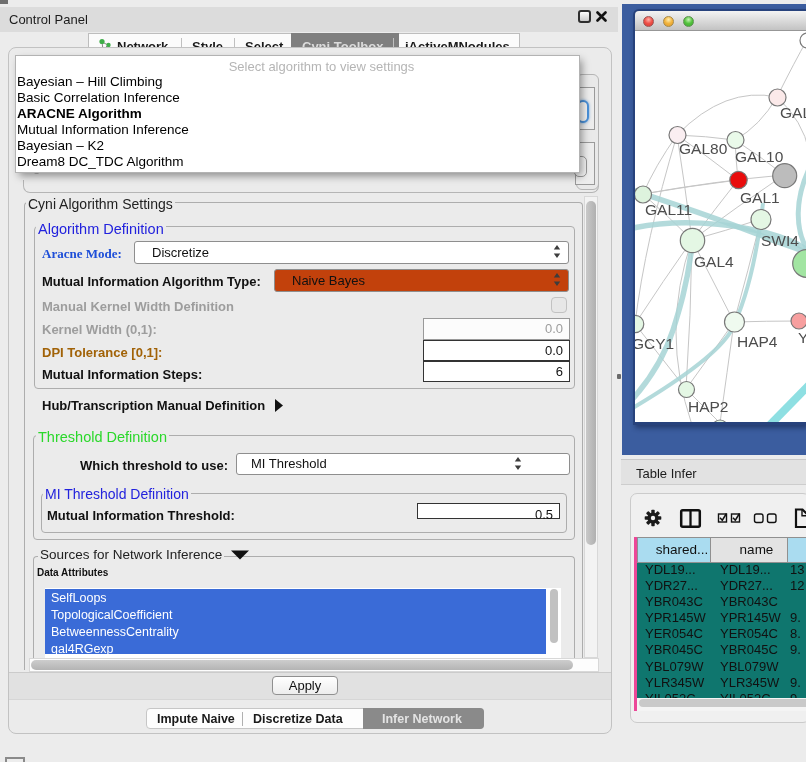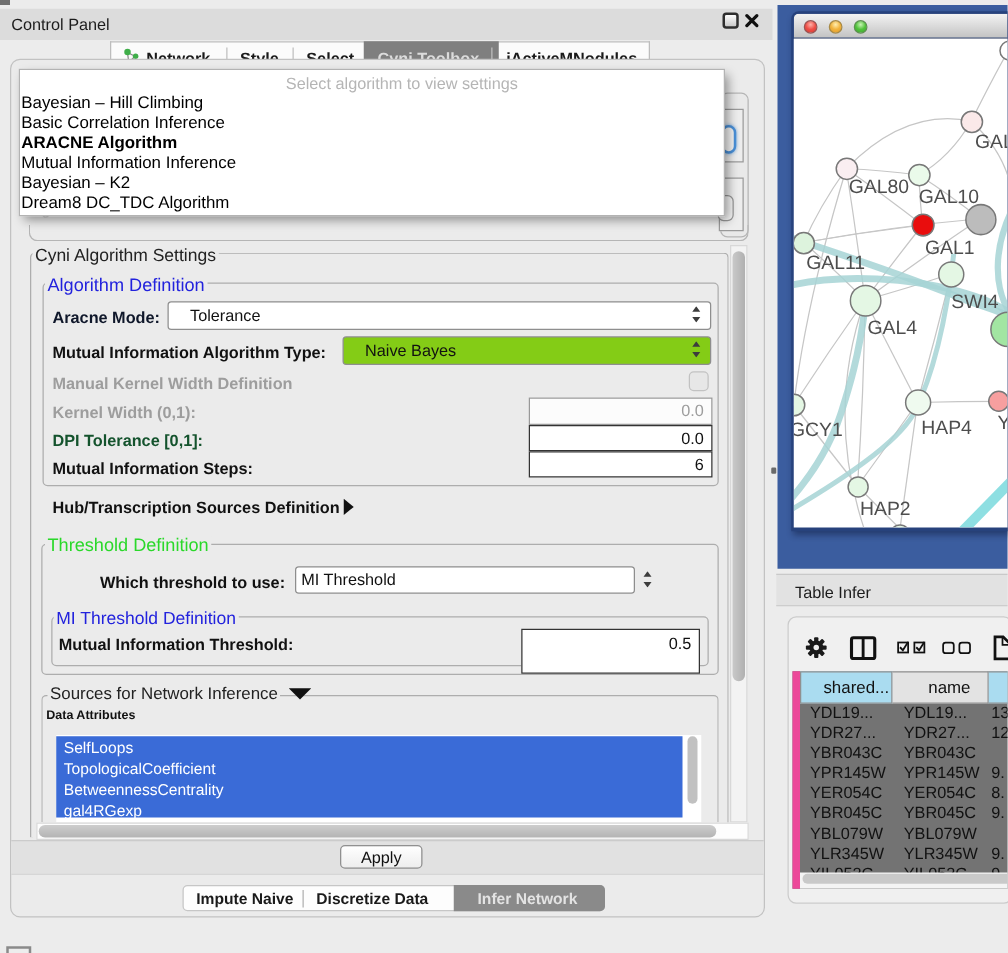--- a/index.html
+++ b/index.html
@@ -65,62 +65,62 @@
 </div>
 
 <div id="cyni" class="abs" style="left:0px;top:0px;width:0px;height:0px;">
 
 <div class="abs" style="left:24px;top:202px;width:559px;height:468px;border:1px solid #adadad;border-bottom:none;border-radius:4px 4px 0 0;"></div>
 <div class="abs" style="left:26px;top:196px;background:#ebebeb;padding:0 2px;font-size:14px;color:#222;">Cyni Algorithm Settings</div>
 
 <div class="abs" style="left:34px;top:226px;width:541px;height:163px;border:1px solid #adadad;border-radius:4px;"></div>
 <div class="abs" style="left:36px;top:221px;background:#ebebeb;padding:0 2px;font-size:14.5px;color:#2222dd;">Algorithm Definition</div>
 
-<div class="abs b" style="left:42px;top:246px;font-size:13px;color:#0f172a;">Aracne Mode:</div>
-<div class="abs" style="left:134px;top:241px;width:435px;height:23px;background:#fff;border:1px solid #8e8e8e;border-radius:3px;font-size:13px;color:#111;line-height:21px;padding-left:17px;">Tolerance</div>
+<div class="abs b" style="left:42px;top:246px;font-size:13px;color:#1d4ed8;font-family:Liberation Serif, serif;">Aracne Mode:</div>
+<div class="abs" style="left:134px;top:241px;width:435px;height:23px;background:#fff;border:1px solid #8e8e8e;border-radius:3px;font-size:13px;color:#111;line-height:21px;padding-left:17px;">Discretize</div>
 <svg class="abs" style="left:553px;top:245px;" width="8" height="13" viewBox="0 0 8 13">
       <path d="M4 0 L7.2 4.4 L0.8 4.4 Z M4 13 L7.2 8.6 L0.8 8.6 Z" fill="#3d3d3d"></path>
     </svg>
 
 <div class="abs b" style="left:42px;top:274px;font-size:13px;color:#111;">Mutual Information Algorithm Type:</div>
-<div class="abs" style="left:274px;top:269px;width:295px;height:23px;background:#84cc16;border:1px solid #8e8e8e;border-radius:3px;font-size:13px;color:#111;line-height:21px;padding-left:17px;">Naive Bayes</div>
+<div class="abs" style="left:274px;top:269px;width:295px;height:23px;background:#c2410c;border:1px solid #8e8e8e;border-radius:3px;font-size:13px;color:#111;line-height:21px;padding-left:17px;">Naive Bayes</div>
 <svg class="abs" style="left:553px;top:273px;" width="8" height="13" viewBox="0 0 8 13">
       <path d="M4 0 L7.2 4.4 L0.8 4.4 Z M4 13 L7.2 8.6 L0.8 8.6 Z" fill="#3d3d3d"></path>
     </svg>
 
 <div class="abs b" style="left:42px;top:299px;font-size:13px;color:#9d9d9d;">Manual Kernel Width Definition</div>
 <div class="abs" style="left:551px;top:297px;width:16px;height:16px;background:#e7e7e7;border:1px solid #c2c2c2;border-radius:4px;"></div>
 
 <div class="abs b" style="left:42px;top:322px;font-size:13px;color:#9d9d9d;">Kernel Width (0,1):</div>
 <div class="abs" style="left:423px;top:318px;width:147px;height:22px;background:#fcfcfc;border:1px solid #999;font-size:13px;color:#9d9d9d;line-height:20px;text-align:right;padding-right:6px;">0.0</div>
 
-<div class="abs b" style="left:42px;top:345px;font-size:13px;color:#14532d;">DPI Tolerance [0,1]:</div>
+<div class="abs b" style="left:42px;top:345px;font-size:13px;color:#a16207;">DPI Tolerance [0,1]:</div>
 <div class="abs" style="left:423px;top:340px;width:147px;height:21px;background:#fff;border:1px solid #333;font-size:13px;color:#111;line-height:19px;text-align:right;padding-right:6px;">0.0</div>
 
 <div class="abs b" style="left:42px;top:367px;font-size:13px;color:#111;">Mutual Information Steps:</div>
 <div class="abs" style="left:423px;top:361px;width:147px;height:21px;background:#fff;border:1px solid #333;font-size:13px;color:#111;line-height:19px;text-align:right;padding-right:6px;">6</div>
 
-<div class="abs b" style="left:42px;top:398px;font-size:13px;color:#111;">Hub/Transcription Sources Definition</div>
+<div class="abs b" style="left:42px;top:398px;font-size:13px;color:#111;">Hub/Transcription Manual Definition</div>
 <svg class="abs" style="left:274px;top:399px;" width="10" height="13" viewBox="0 0 10 13">
       <path d="M1 0 L9 6.5 L1 13 Z" fill="#111"></path>
     </svg>
 
 <div class="abs" style="left:33px;top:435px;width:542px;height:105px;border:1px solid #adadad;border-radius:4px;"></div>
 <div class="abs" style="left:36px;top:429px;background:#ebebeb;padding:0 2px;font-size:14.5px;color:#2ad82a;">Threshold Definition</div>
 
 <div class="abs b" style="left:80px;top:458px;font-size:13px;color:#111;">Which threshold to use:</div>
-<div class="abs" style="left:236px;top:453px;width:272px;height:22px;background:#fff;border:1px solid #8e8e8e;border-radius:3px;font-size:13px;color:#111;line-height:20px;padding-left:4px;">MI Threshold</div>
+<div class="abs" style="left:236px;top:453px;width:334px;height:22px;background:#fff;border:1px solid #8e8e8e;border-radius:3px;font-size:13px;color:#111;line-height:20px;padding-left:14px;">MI Threshold</div>
 <svg class="abs" style="left:514px;top:457px;" width="8" height="13" viewBox="0 0 8 13">
       <path d="M4 0 L7.2 4.4 L0.8 4.4 Z M4 13 L7.2 8.6 L0.8 8.6 Z" fill="#3d3d3d"></path>
     </svg>
 
 <div class="abs" style="left:41px;top:493px;width:526px;height:40px;border:1px solid #adadad;border-radius:4px;"></div>
 <div class="abs" style="left:43px;top:486px;background:#ebebeb;padding:0 2px;font-size:14px;color:#2222dd;">MI Threshold Definition</div>
 <div class="abs b" style="left:47px;top:508px;font-size:13px;color:#111;">Mutual Information Threshold:</div>
-<div class="abs" style="left:417px;top:503px;width:143px;height:36px;background:#fff;border:1px solid #333;font-size:13px;color:#111;line-height:22px;text-align:right;padding-right:6px;">0.5</div>
+<div class="abs" style="left:417px;top:503px;width:143px;height:16px;background:#fff;border:1px solid #333;font-size:13px;color:#111;line-height:22px;text-align:right;padding-right:6px;">0.5</div>
 
 <div class="abs" style="left:33px;top:556px;width:542px;height:102px;border:1px solid #adadad;border-bottom:none;border-radius:4px 4px 0 0;"></div>
 <div class="abs" style="left:38px;top:547px;background:#ebebeb;padding:0 2px;font-size:13.5px;color:#222;">Sources for Network Inference</div>
 <svg class="abs" style="left:231px;top:550px;" width="18" height="10" viewBox="0 0 18 10">
       <path d="M0 0.5 L18 0.5 L9 9.5 Z" fill="#111"></path>
     </svg>
 
 <div class="abs b" style="left:37px;top:567px;font-size:10px;color:#111;">Data Attributes</div>
 <div class="abs" style="left:45px;top:588px;width:516px;height:70px;background:#fff;"></div>
 <div class="abs" style="left:45px;top:589px;width:501px;height:65px;background:#3a6bd7;font-size:12.5px;color:#fff;line-height:17px;padding:1px 0 0 6px;">SelfLoops<br>TopologicalCoefficient<br>BetweennessCentrality<br>gal4RGexp</div>
@@ -269,21 +269,21 @@
     <rect x="110.5" y="7" width="8.5" height="8.5" rx="2"></rect>
     <rect x="123.5" y="7" width="8.5" height="8.5" rx="2"></rect>
   </g>
 
   <g stroke="#111" stroke-width="2.2" fill="none">
     <path d="M152 2.5 L158.5 2.5 L164.5 8.5 L164.5 20 L152 20 Z"></path>
     <path d="M158 3 L158 8.8 L164 8.8" stroke-width="1.4"></path>
   </g>
 </svg>
 
-<div class="abs" style="left:634px;top:537px;width:172px;height:174px;background:#737373;border-left:6px solid #ec4899;overflow:hidden;">
+<div class="abs" style="left:634px;top:537px;width:172px;height:174px;background:#0f766e;border-left:3px solid #ec4899;overflow:hidden;">
   <div class="abs" style="left:0px;top:0px;width:74px;height:26px;background:#aadcf0;border:1px solid #909090;"></div>
   <div class="abs" style="left:74px;top:0px;width:77px;height:26px;background:#e3e3e3;border:1px solid #909090;border-left:none;"></div>
   <div class="abs" style="left:151px;top:0px;width:30px;height:26px;background:#aadcf0;border:1px solid #909090;border-left:none;"></div>
   <div class="abs" style="left:8px;top:5px;width:74px;text-align:center;font-size:13.5px;color:#111;">shared...</div>
   <div class="abs" style="left:81px;top:5px;width:77px;text-align:center;font-size:13.5px;color:#111;">name</div>
   <div class="abs" style="left:8px;top:25px;font-size:13px;line-height:16.1px;color:#111;">YDL19...<br>YDR27...<br>YBR043C<br>YPR145W<br>YER054C<br>YBR045C<br>YBL079W<br>YLR345W<br>YIL052C</div>
   <div class="abs" style="left:83px;top:25px;font-size:13px;line-height:16.1px;color:#111;">YDL19...<br>YDR27...<br>YBR043C<br>YPR145W<br>YER054C<br>YBR045C<br>YBL079W<br>YLR345W<br>YIL052C</div>
   <div class="abs" style="left:153px;top:25px;font-size:13px;line-height:16.1px;color:#111;">13<br>12<br>&nbsp;<br>9.<br>8.<br>9.<br>&nbsp;<br>9.<br>9.</div>
   <div class="abs" style="left:0px;top:161px;width:172px;height:13px;background:#f4f4f4;"></div>
   <div class="abs" style="left:2px;top:162px;width:172px;height:8px;background:#c9c9c9;border-radius:4px;"></div>

